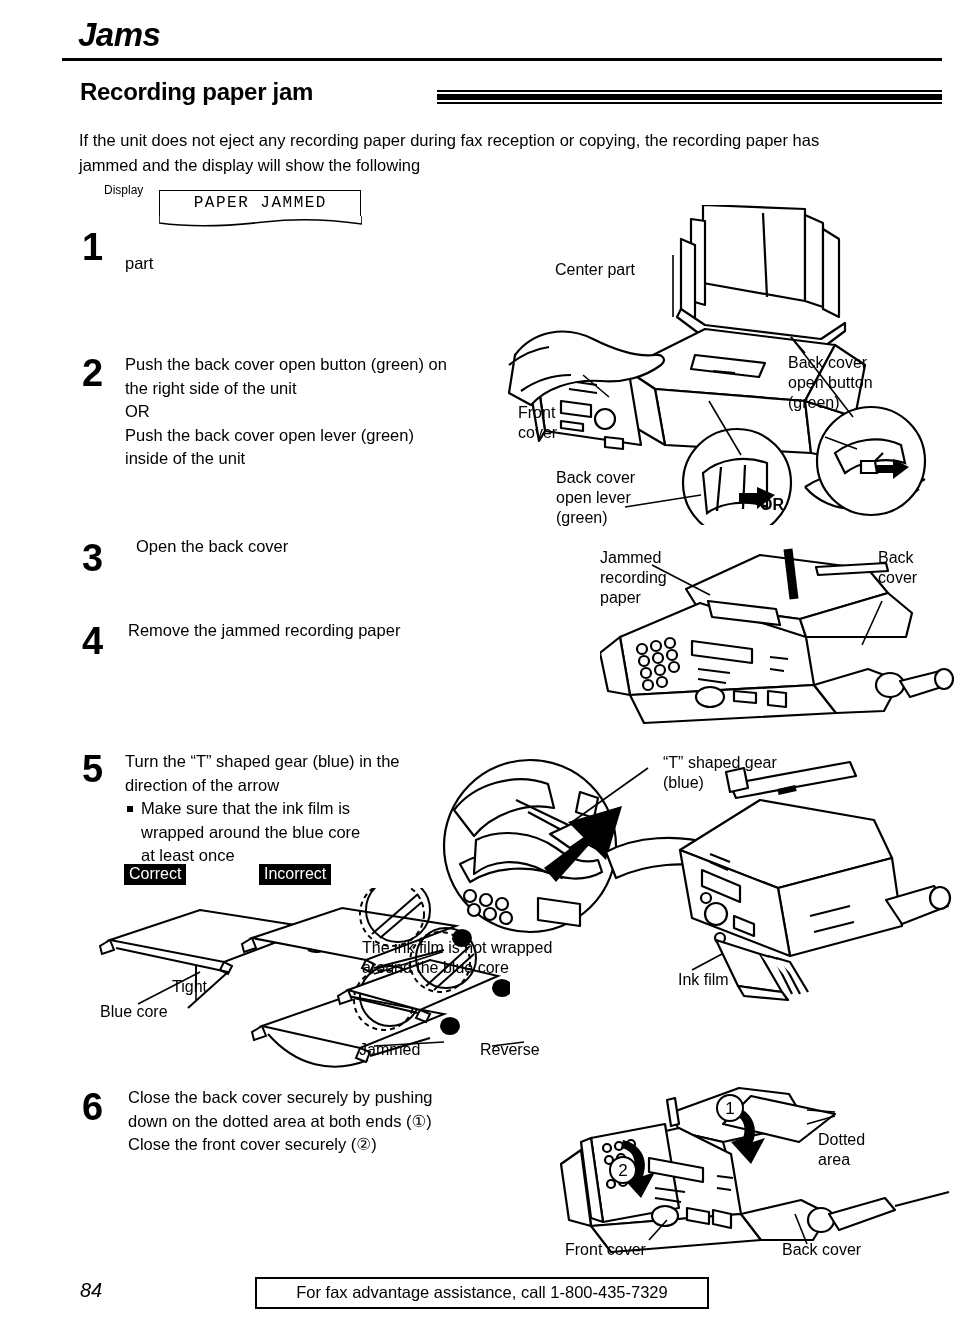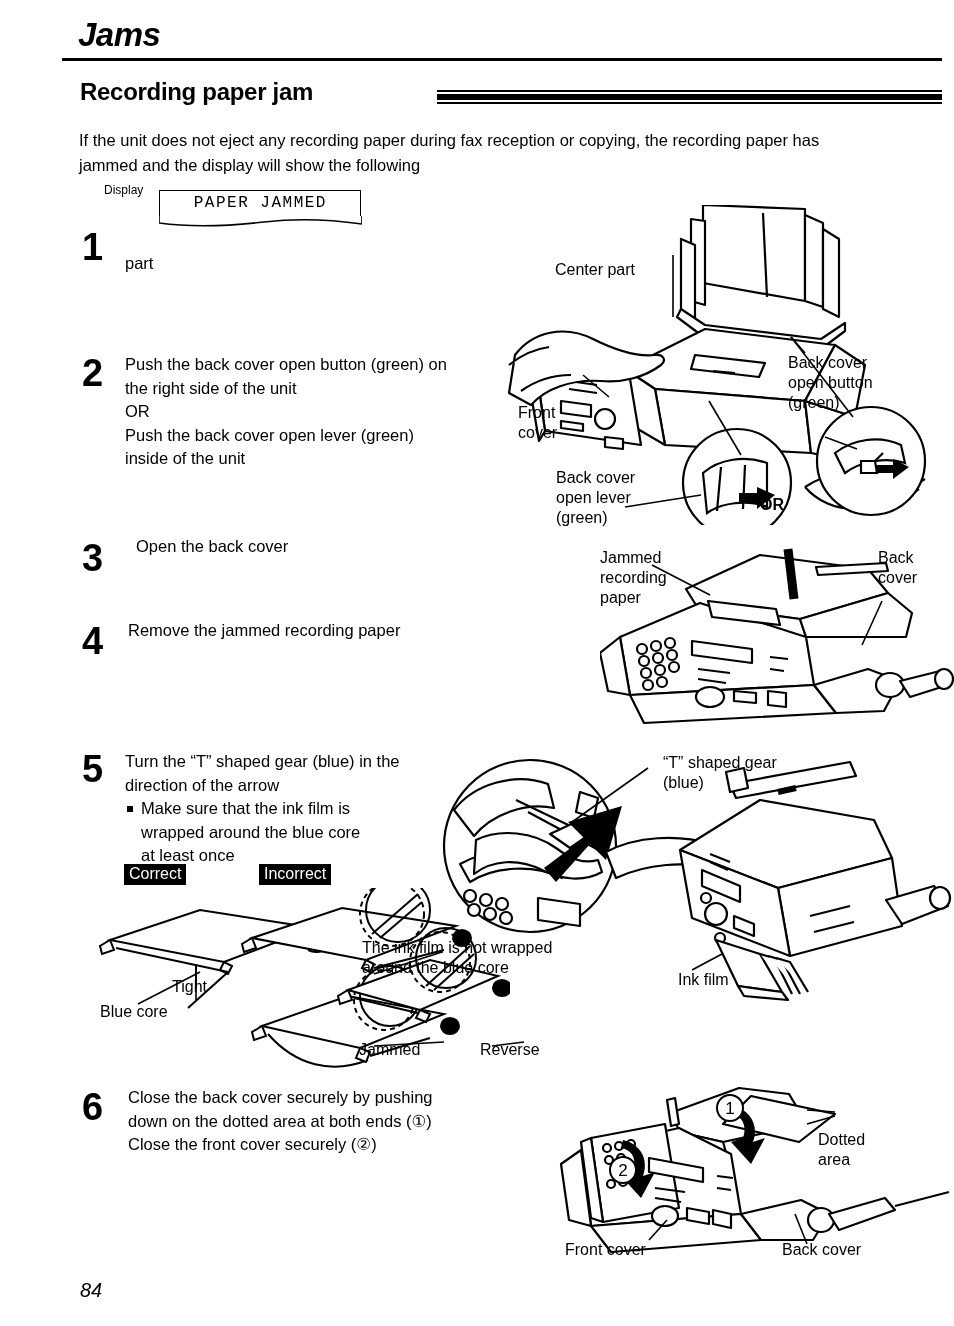--- a/index.html
+++ b/index.html
@@ -588,14 +588,17 @@
       </g>
     </svg>
   </div>
 
   <div class="callout" style="left:818px; top:1098px;margin-top:32px;">Dotted
 area</div>
   <div class="callout" style="left:565px; top:1240px;">Front cover</div>
   <div class="callout" style="left:782px; top:1240px;">Back cover</div>
 
   <div class="page-number">84</div>
+  <div class="footer-box">
+    <span>For fax advantage assistance, call 1-800-435-7329</span>
+  </div>
 
 </div>
 
 </body></html>

